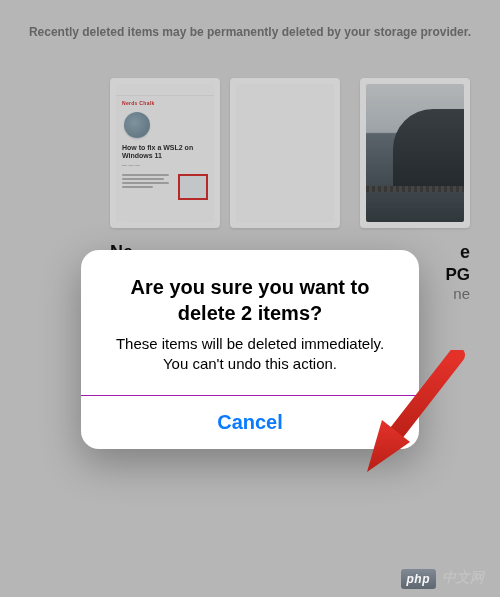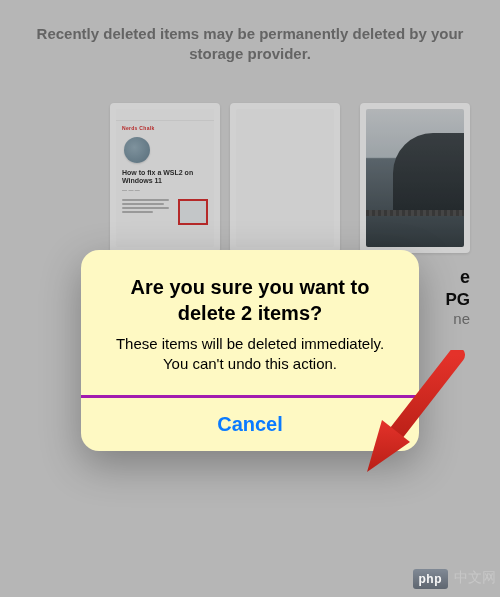--- a/index.html
+++ b/index.html
@@ -8,21 +8,21 @@
       height: 597px;
       background: #dfdfdf;
       font-family: -apple-system, BlinkMacSystemFont, "Helvetica Neue", sans-serif;
       position: relative;
       overflow: hidden;
     }
     .header {
       text-align: center;
       padding: 24px 22px 10px;
       color: #7a7a7a;
-      font-size: 15px;
+      font-size: 12px;
       font-weight: 600;
       line-height: 1.35;
     }
     .thumbs {
       display: flex;
       justify-content: flex-end;
       padding: 28px 30px 0;
     }
     .card {
       display: flex;
@@ -85,21 +85,21 @@
       position: absolute; inset: 0;
       background: rgba(0,0,0,0.18);
     }
 
     .dialog {
       position: absolute;
       left: 50%;
       transform: translateX(-50%);
       top: 250px;
       width: 338px;
-      background: #fef9c3;
+      background: #ffffff;
       border-radius: 18px;
       box-shadow: 0 14px 40px rgba(0,0,0,0.30);
       overflow: hidden;
       display: flex;
       flex-direction: column;
     }
     .dialog-body {
       padding: 24px 20px 20px;
       text-align: center;
     }
@@ -112,21 +112,21 @@
     }
     .dialog-msg {
       font-size: 15px;
       color: #000;
       font-weight: 500;
       line-height: 1.35;
       padding: 0 6px;
     }
     .dialog-btns {
       display: flex;
-      border-top: 3px solid #a21caf;
+      border-top: 1px solid #a21caf;
       justify-content: space-between;
     }
     .dialog-btn {
       flex: 1;
       text-align: center;
       padding: 15px 0;
       font-size: 20px;
       cursor: pointer;
       user-select: none;
     }
@@ -136,23 +136,24 @@
 
     .arrow {
       position: absolute;
       left: 352px; top: 350px;
       width: 120px; height: 140px;
       pointer-events: none;
     }
 
     .watermark {
       position: absolute;
-      right: 4px; bottom: 8px;
+      right: 16px; bottom: 8px;
       display: flex; gap: 6px;
       opacity: 0.9;
+      font-style: italic;
     }
     .wm-badge {
       background: linear-gradient(180deg,#7b8592,#565e69);
       color: #fff; font-size: 12px; font-weight: 700;
       padding: 3px 6px; border-radius: 3px;
       letter-spacing: 0.5px;
     }
     .wm-text { color: #c9c9c9; font-size: 14px; font-weight: 500; font-family: "PingFang SC", sans-serif;}
   </style>
 </head>

